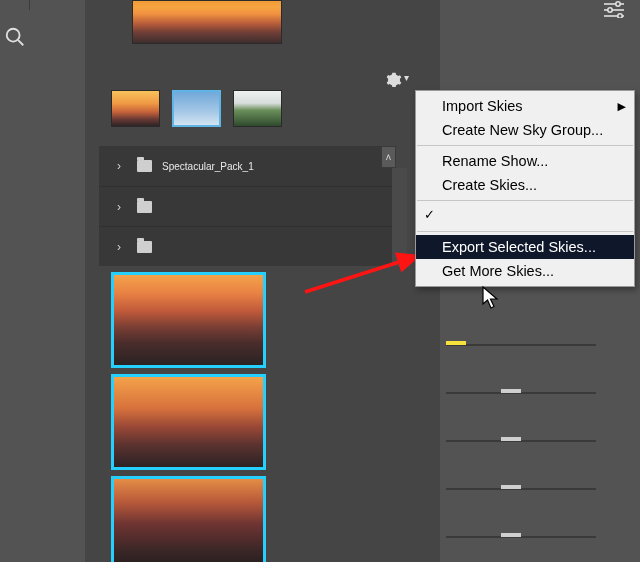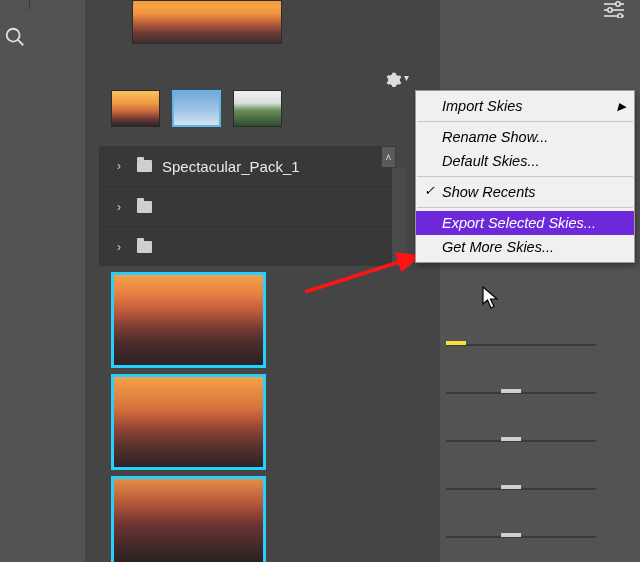--- a/index.html
+++ b/index.html
@@ -124,21 +124,21 @@
       width: 15px; height: 12px;
       background: #cfcfcf;
       border-radius: 1px;
       position: relative;
     }
     .folder-icon::before {
       content: "";
       position: absolute; top: -3px; left: 0;
       width: 7px; height: 3px; background: #cfcfcf; border-radius: 1px 1px 0 0;
     }
-    .folders .label { color: #eaeaea; font-size: 15px; }
+    .folders .label { color: #eaeaea; font-size: 10px; }
     .folders .scroll-head {
       position: absolute; right: -4px; top: 0;
       width: 15px; height: 22px;
       background: #5a5a5a;
       border: 1px solid #3a3a3a;
       display: flex; align-items: center; justify-content: center;
       cursor: pointer;
     }
     .scroll-head .up { font-size: 10px; color: #dcdcdc; }
     .folders-track {
@@ -183,23 +183,22 @@
       font-size: 14.5px;
       padding: 3px 0;
     }
     .ctx .item {
       display: flex; align-items: center;
       height: 24px;
       padding: 0 18px 0 26px;
       position: relative;
       white-space: nowrap;
       cursor: default;
-      font-style: italic;
-    }
-    .ctx .item.highlight { background: #6d28d9; color: #fff; }
+    }
+    .ctx .item.highlight { background: #0f172a; color: #fff; }
     .ctx .sep { height: 1px; background: #c6c6c6; margin: 3px 1px; }
     .ctx .check {
       position: absolute; left: 8px; top: 3px;
       font-size: 13px; color: #000;
     }
     .ctx .sub {
       position: absolute; right: 8px; top: 6px;
       font-size: 11px;
     }
 
@@ -323,31 +322,33 @@
     </marker>
   </defs>
   <line x1="5" y1="44" x2="118" y2="8" stroke="#ff1414" stroke-width="3.5" marker-end="url(#ah)"></line>
 </svg>
 
 <div class="ctx">
   <div class="item">
     <span>Import Skies</span>
     <span class="sub">▶</span>
   </div>
+  <div class="item">
+    <span>Create New Sky Group...</span>
+  </div>
   <div class="sep"></div>
   <div class="item">
     <span>Rename Show...</span>
   </div>
   <div class="item">
-    <span>Default Skies...</span>
+    <span>Create Skies...</span>
   </div>
   <div class="sep"></div>
   <div class="item">
     <span class="check">✓</span>
-    <span>Show Recents</span>
   </div>
   <div class="sep"></div>
   <div class="item highlight">
     <span>Export Selected Skies...</span>
   </div>
   <div class="item">
     <span>Get More Skies...</span>
   </div>
 </div>
 

